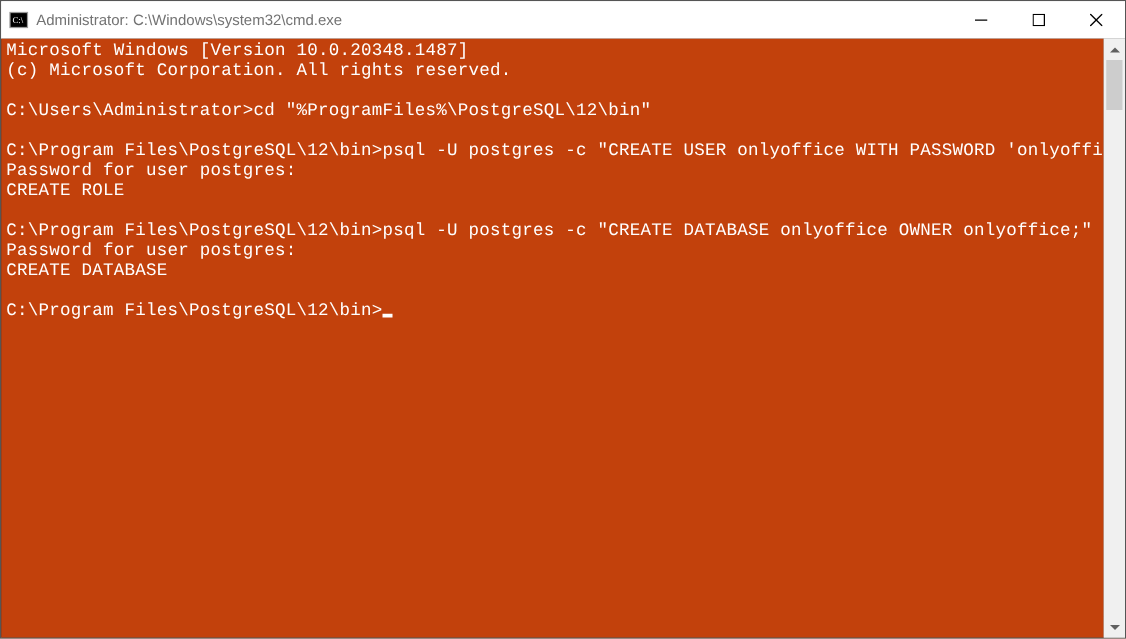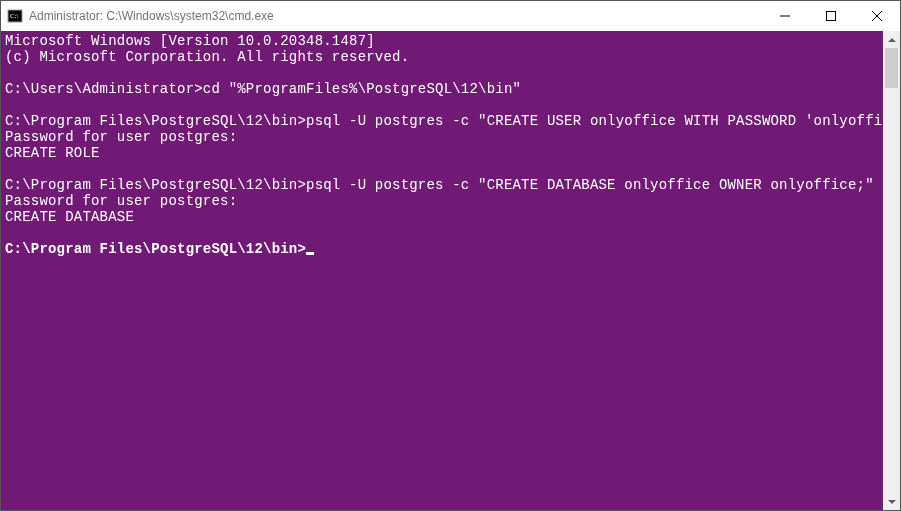--- a/index.html
+++ b/index.html
@@ -56,32 +56,32 @@
     }
     .win-btn svg { display: block; }
     .terminal-wrap {
       flex: 1;
       display: flex;
       background: #000000;
       min-height: 0;
     }
     .terminal {
       flex: 1;
-      background: #701a75;
+      background: #c2410c;
       color: #ffffff;
       font-family: Consolas, "Courier New", monospace;
       font-size: 14px;
       line-height: 16px;
       padding: 2px 0 0 4px;
       white-space: pre;
       overflow: hidden;
       letter-spacing: 0.2px;
     }
     .terminal-line { display: block; }
-    .terminal .prompt-line { display: inline; font-weight: bold; }
+    .terminal .prompt-line { display: inline; }
     .cursor {
       display: inline-block;
       width: 8px;
       height: 3px;
       background: #ffffff;
       vertical-align: baseline;
       position: relative;
       top: 2px;
     }
     .scrollbar {

